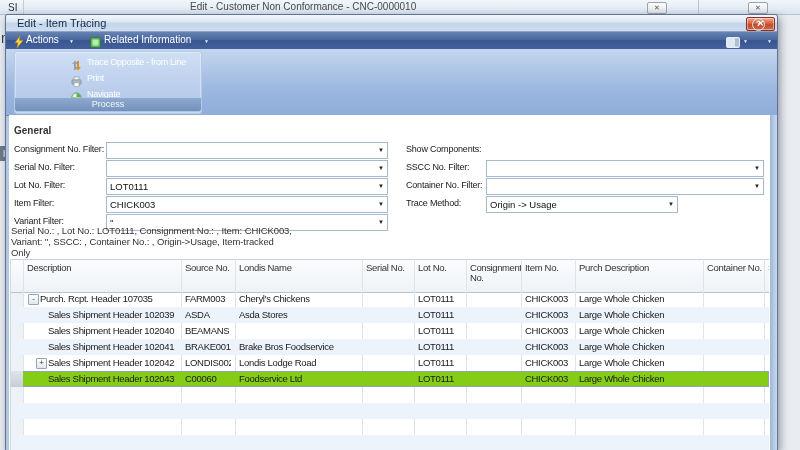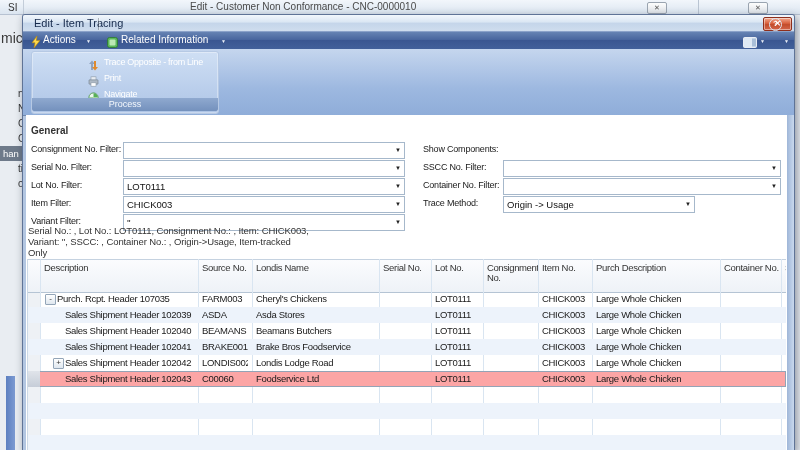--- a/index.html
+++ b/index.html
@@ -15,21 +15,21 @@
   #bg-divider{left:698px;top:0;width:1px;height:14px;background:#b9c4d2;}
   #bg-tab{left:8px;top:2px;font-size:10px;color:#333;}
   #bg-tabline{left:23px;top:0;width:1px;height:14px;background:#c3cdd9;}
   #bg-menu-frag{left:1px;top:30px;font-size:14px;color:#3a3a3a;}
   .navfrag{left:18px;font-size:10px;color:#333;white-space:nowrap;}
   #nav-hl{left:0;top:146px;width:22px;height:15px;background:#6e7a8a;}
   #nav-hl-text{left:3px;top:148px;font-size:9.5px;color:#fff;}
   #bg-blue-strip{left:6px;top:376px;width:9px;height:74px;background:linear-gradient(90deg,#5c7fc0,#7d9bd2);}
 
   
-  #win{left:22px;top:14px;width:771px;height:436px;background:#b3c6e1;
+  #win{left:5px;top:14px;width:771px;height:436px;background:#b3c6e1;
     border:1px solid #5f7396;border-bottom:none;border-radius:3px 3px 0 0;
     box-shadow:2px 3px 9px rgba(25,35,55,.45);}
   #titlebar{left:0;top:0;width:100%;height:16px;border-radius:2px 2px 0 0;
     background:linear-gradient(#f2f7fc,#dae6f3 45%,#c4d5ea 50%,#cfddee);}
   #win-title{left:11px;top:2px;font-size:11px;color:#15294b;white-space:nowrap;}
   #close-btn{left:740px;top:2px;width:27px;height:12px;border:1px solid #8e2f1c;border-radius:2px;
     background:linear-gradient(#f2a98f,#d8603d 45%,#c24c2b 55%,#d4664a);
     color:#fff;font-size:8px;line-height:11px;text-align:center;font-weight:bold;
     box-shadow:inset 0 0 0 1px rgba(255,255,255,.45);cursor:default;}
 
@@ -66,21 +66,21 @@
   .summary{left:5px;font-size:9.5px;letter-spacing:-0.1px;color:#333;white-space:nowrap;}
 
   #grid{left:4px;top:244px;width:758px;height:192px;overflow:hidden;border-left:1px solid #cdd9e6;}
   #grid-header{left:0;top:0;width:100%;height:32px;
     background:linear-gradient(#fbfcfe,#eef2f7);border-top:1px solid #c5d2e0;border-bottom:1px solid #b5c4d4;}
   .hc{position:absolute;top:3px;font-size:9.5px;letter-spacing:-0.3px;color:#333;line-height:10px;}
   .colsep{top:0;width:1px;height:192px;background:#d9e5f1;}
   #indicator-col{left:0;top:0;width:12px;height:192px;background:#eef1f5;}
   .gr{left:0;width:758px;height:16px;}
   .gr.alt{background:#edf3fb;}
-  .gr.sel{background:#fca5a5;box-shadow:inset 0 0 0 1px #93a3b6;}
+  .gr.sel{background:#84cc16;box-shadow:inset 0 0 0 1px #93a3b6;}
   #sel-indicator{left:0;top:112px;width:12px;height:16px;background:linear-gradient(#e0e4ea,#c6cdd8);}
   .gc{position:absolute;top:0;line-height:16px;font-size:9.5px;letter-spacing:-0.3px;color:#1a1a1a;
     white-space:nowrap;overflow:hidden;}
   .tree{position:absolute;top:3px;width:9px;height:9px;border:1px solid #93a5b8;border-radius:1px;
     background:linear-gradient(#fff,#dfe7ef);font-size:8px;line-height:8px;text-align:center;color:#333;cursor:default;}
 </style>
 </head>
 <body>
 
 <div class="abs" id="bg-titlebar"></div>
@@ -267,21 +267,20 @@
       <span class="gc" style="left:355px;width:44px;"></span>
       <span class="gc" style="left:407px;width:44px;">LOT0111</span>
       <span class="gc" style="left:459px;width:47px;"></span>
       <span class="gc" style="left:514px;width:46px;">CHICK003</span>
       <span class="gc" style="left:568px;width:120px;">Large Whole Chicken</span>
       <span class="gc" style="left:696px;width:53px;"></span>
     </div>
     <div class="abs gr" style="top:64px;">
       <span class="gc" style="left:37px;width:131px;">Sales Shipment Header 102040</span>
       <span class="gc" style="left:174px;width:46px;">BEAMANS</span>
-      <span class="gc" style="left:228px;width:121px;">Beamans Butchers</span>
       <span class="gc" style="left:355px;width:44px;"></span>
       <span class="gc" style="left:407px;width:44px;">LOT0111</span>
       <span class="gc" style="left:459px;width:47px;"></span>
       <span class="gc" style="left:514px;width:46px;">CHICK003</span>
       <span class="gc" style="left:568px;width:120px;">Large Whole Chicken</span>
       <span class="gc" style="left:696px;width:53px;"></span>
     </div>
     <div class="abs gr alt" style="top:80px;">
       <span class="gc" style="left:37px;width:131px;">Sales Shipment Header 102041</span>
       <span class="gc" style="left:174px;width:46px;">BRAKE001</span>

